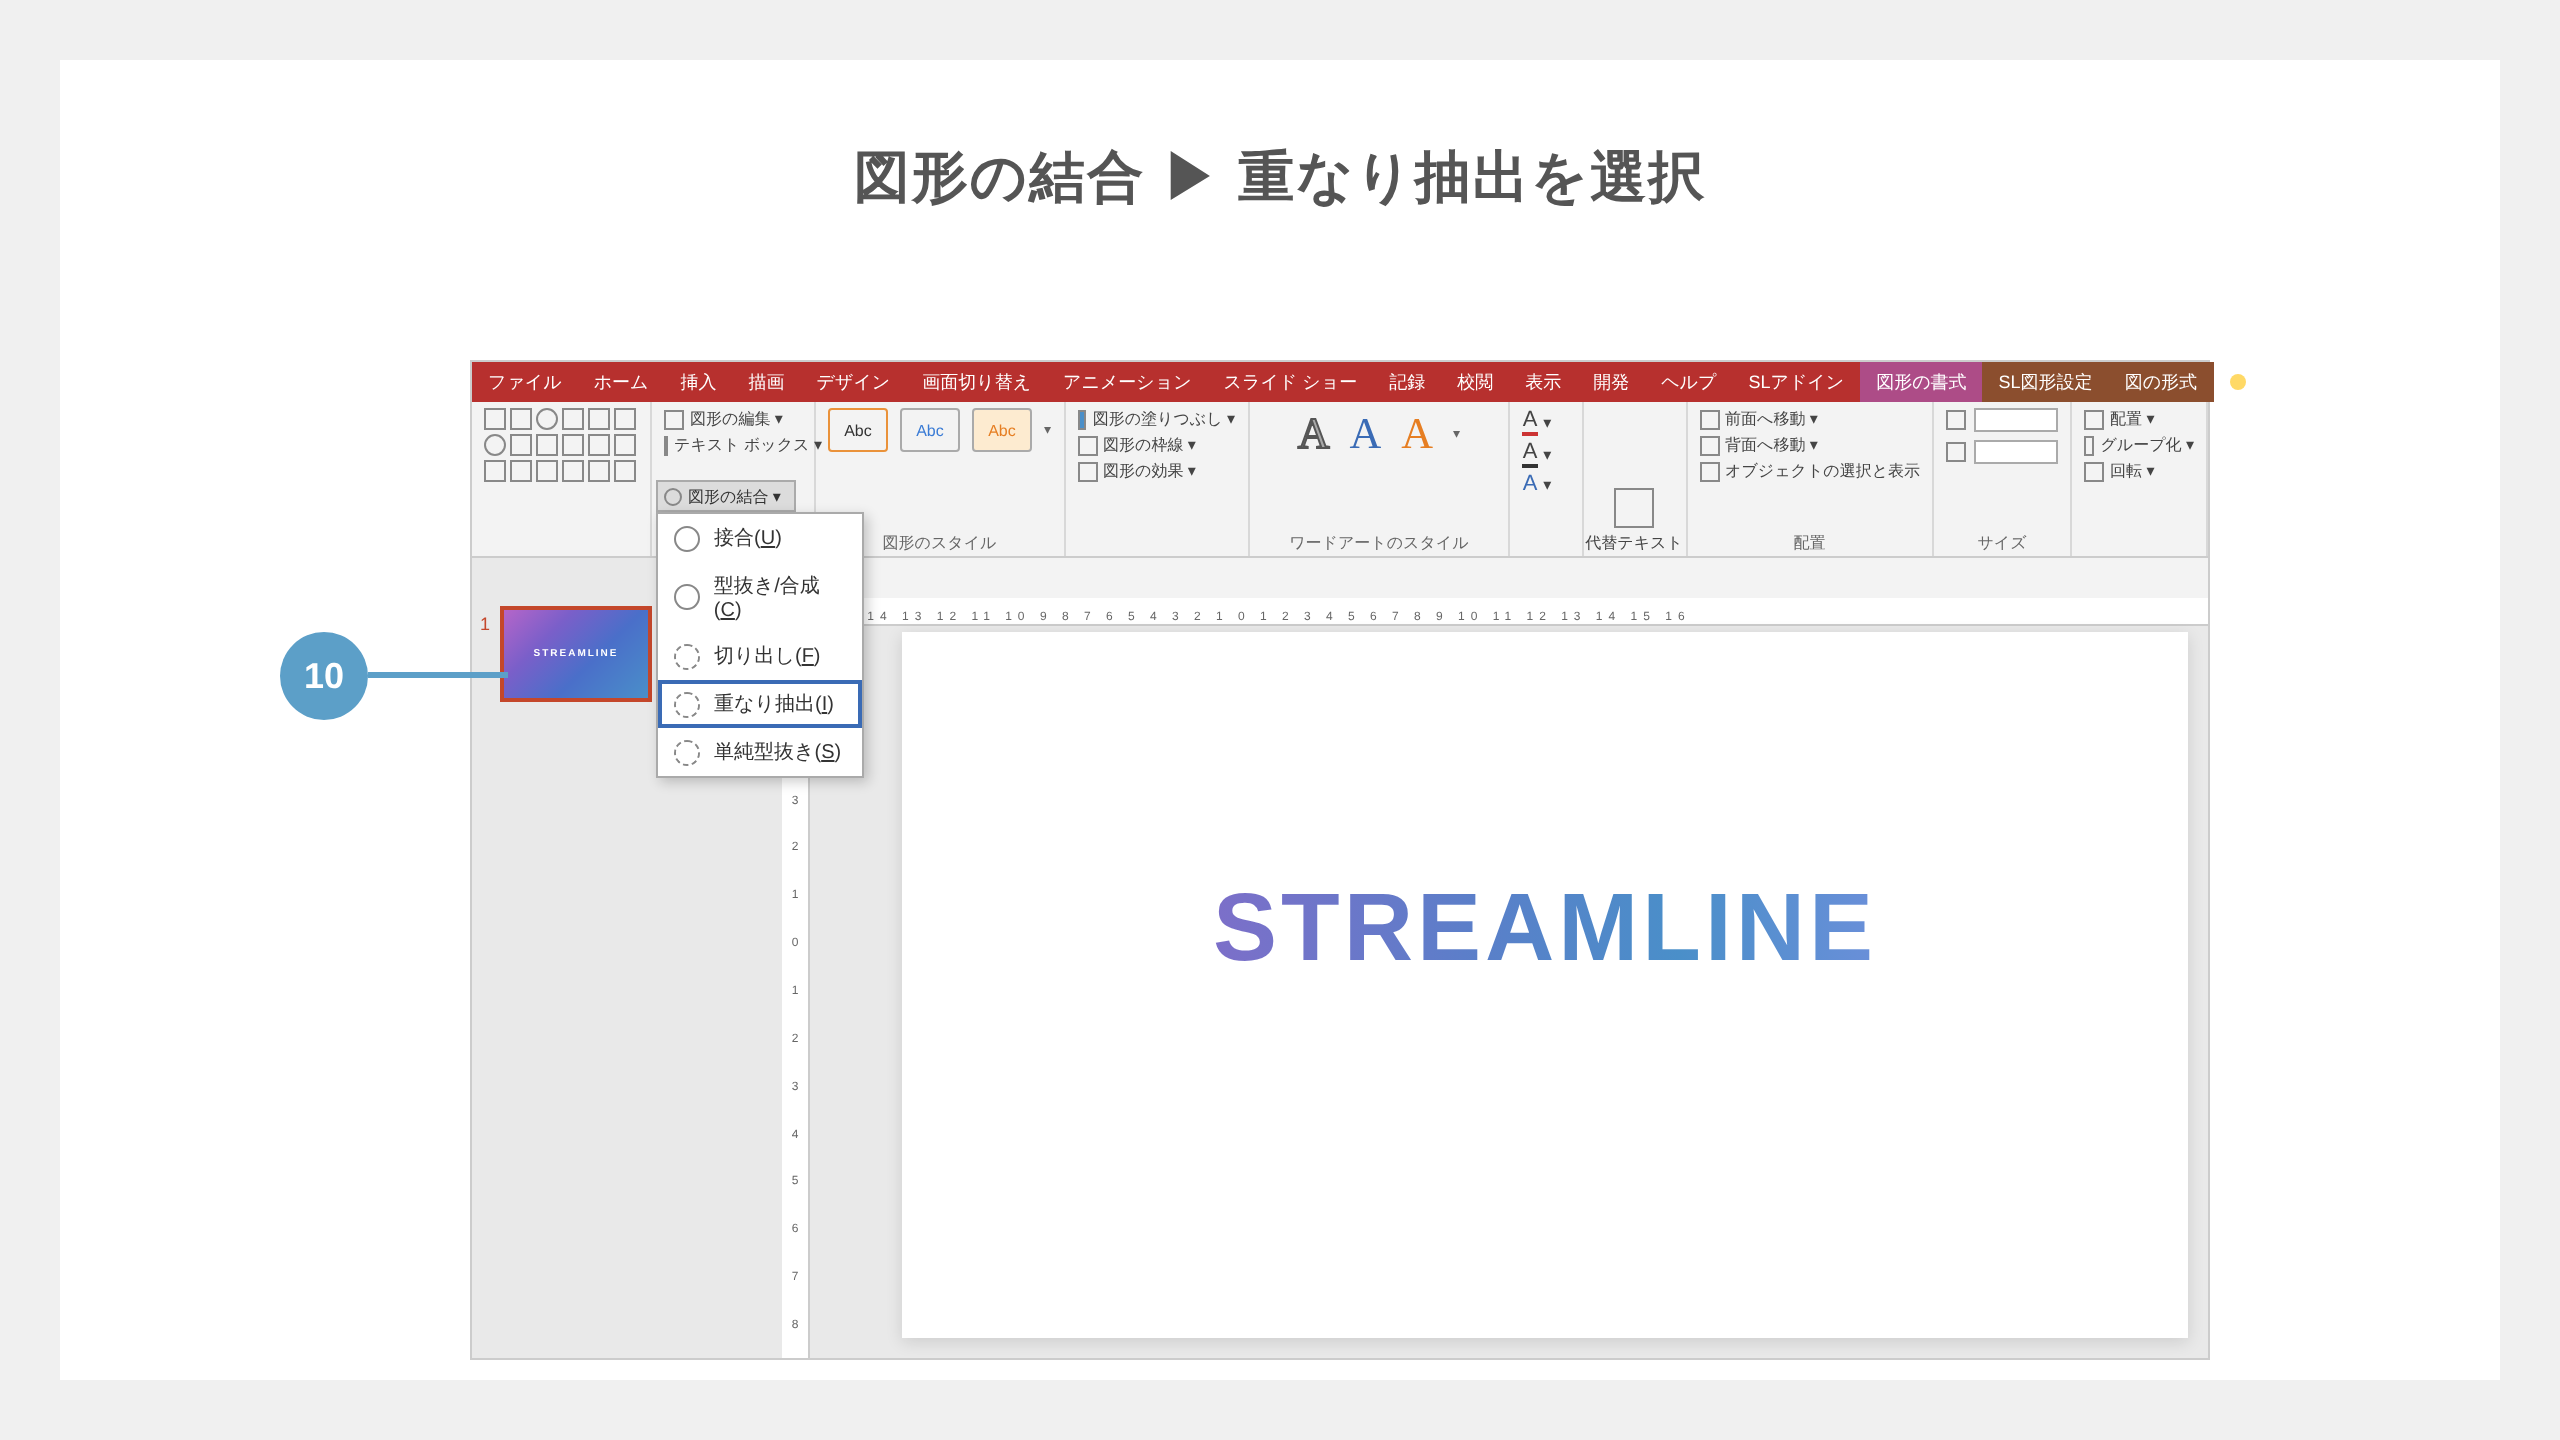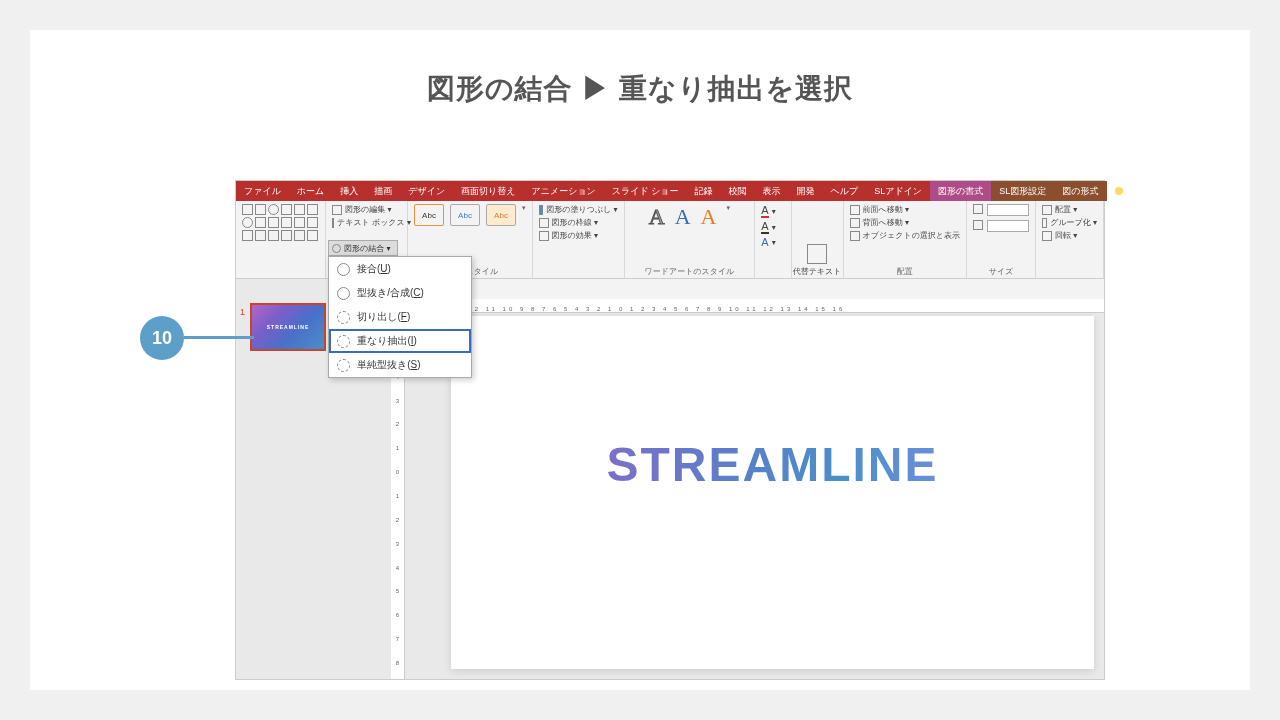--- a/index.html
+++ b/index.html
@@ -19,21 +19,21 @@
 .tab.sl { background: #8b4e2e; }
 .tab.help { display:flex; align-items:center; gap:3px; }
 .bulb { width:8px; height:8px; border-radius:50%; background:#ffd966; display:inline-block; }
 
 
 .ribbon { height: 78px; background: #f3f3f3; border-bottom: 1px solid #ccc; display: flex; font-size: 8px; color: #444; }
 .group { border-right: 1px solid #d8d8d8; padding: 3px 6px 1px; display: flex; flex-direction: column; justify-content: space-between; }
 .grouplabel { text-align: center; font-size: 8px; color: #666; }
 .grid-shapes { display: grid; grid-template-columns: repeat(6, 12px); grid-template-rows: repeat(3, 12px); gap: 1px; }
 .sh { width: 11px; height: 11px; border: 1px solid #888; }
-.row { display:flex; gap:4px; }
+.row { display:flex; gap:4px; align-items:center; }
 .stack { display:flex; flex-direction:column; gap:2px; }
 .ico { width:12px; height:12px; border:1px solid #888; display:inline-block; }
 .abc-box { width:30px; height:22px; border:1px solid #aaa; border-radius:2px; display:flex; align-items:center; justify-content:center; font-size:8px; }
 .abc1 { color:#333; border-color:#ea923a; }
 .abc2 { color:#3a7bd5; }
 .abc3 { color:#e67e22; background:#fdebd0; }
 .bigA { font-size: 22px; font-family: Georgia, serif; }
 .A1 { color:#a9a9a9; -webkit-text-stroke: 1px #555; }
 .A2 { color:#3a6bb5; }
 .A3 { color:#e67e22; }
@@ -53,21 +53,21 @@
 .thumb-n { position:absolute; left:4px; top:28px; font-size:9px; color:#c4472b; }
 .thumb { position:absolute; left:14px; top:24px; width:76px; height:48px; border:2px solid #c4472b; background: linear-gradient(135deg, #b565c9 0%, #7a5fc9 30%, #4a6fc9 60%, #4a8fc9 100%); display:flex; align-items:center; justify-content:center; }
 .thumb-txt { font-size:5px; font-weight:700; color:#fff; letter-spacing:1px; }
 
 
 .canvas { position:absolute; left:215px; top:135px; right:10px; bottom:10px; background:#fff; box-shadow: 0 2px 8px rgba(0,0,0,.12); display:flex; align-items:center; justify-content:center; }
 .bigtext { font-size: 48px; font-weight: 800; letter-spacing: 2px; background: linear-gradient(90deg, #7c6fc9 0%, #5a7fc9 40%, #4a8fc9 70%, #6a8fd9 100%); -webkit-background-clip: text; background-clip:text; color: transparent; position:relative; top:-28px; }
 
 
 .merge-btn { position:absolute; left:92px; top:59px; width:70px; height:16px; background:#dcdcdc; border:1px solid #aaa; font-size:8px; display:flex; align-items:center; padding:0 3px; gap:3px; color:#333; }
-.menu { position:absolute; left:92px; top:75px; width:144px; background:#fff; border:1px solid #aaa; box-shadow:2px 2px 6px rgba(0,0,0,.2); font-size:10px; color:#333; z-index:10; }
+.menu { position:absolute; left:92px; top:75px; width:104px; background:#fff; border:1px solid #aaa; box-shadow:2px 2px 6px rgba(0,0,0,.2); font-size:10px; color:#333; z-index:10; }
 .mi { display:flex; align-items:center; gap:7px; padding:5px 8px; }
 .mi.hl { border:2px solid #3a6bb5; padding:3px 6px; }
 .mico { width:13px; height:13px; border:1px dashed #888; border-radius:50%; }
 .mico.solid { border-style:solid; }
 .u { text-decoration: underline; }
 
 .mini-ico { width:10px;height:10px;display:inline-block;border:1px solid #888; }
 </style>
 </head>
 <body>

